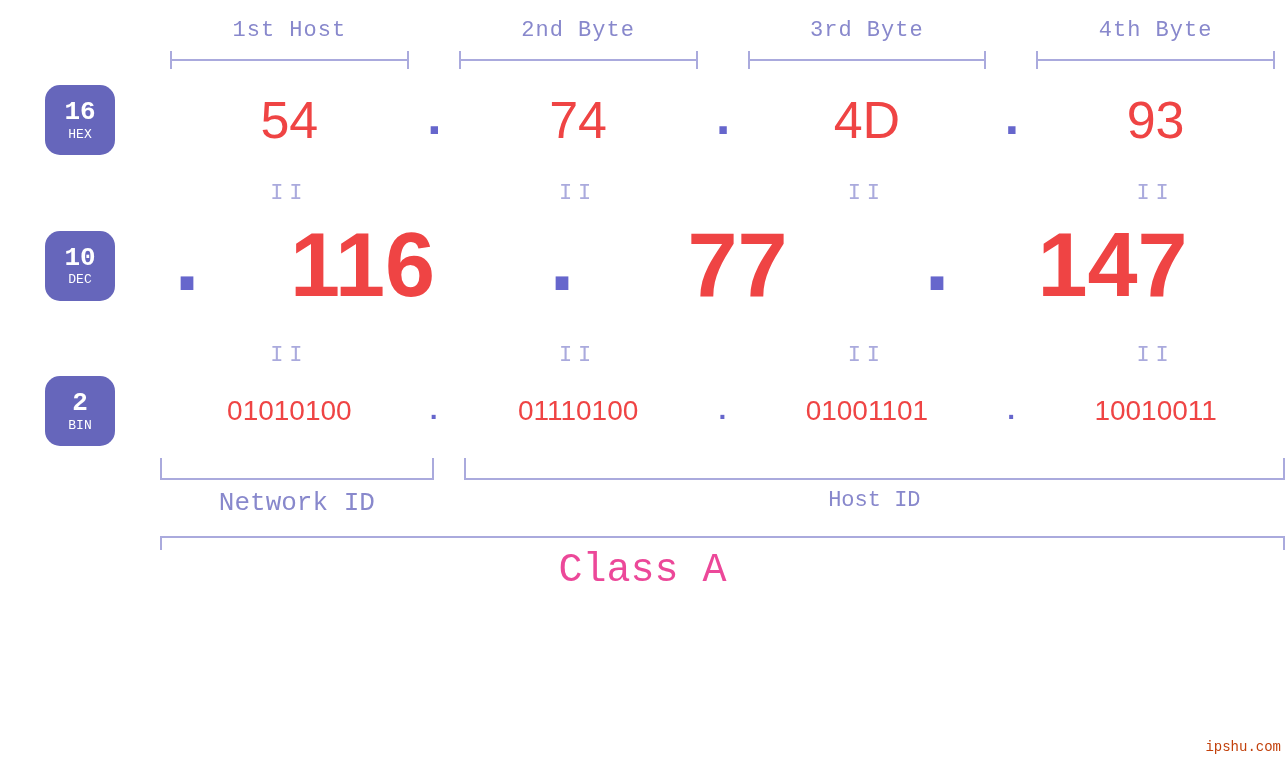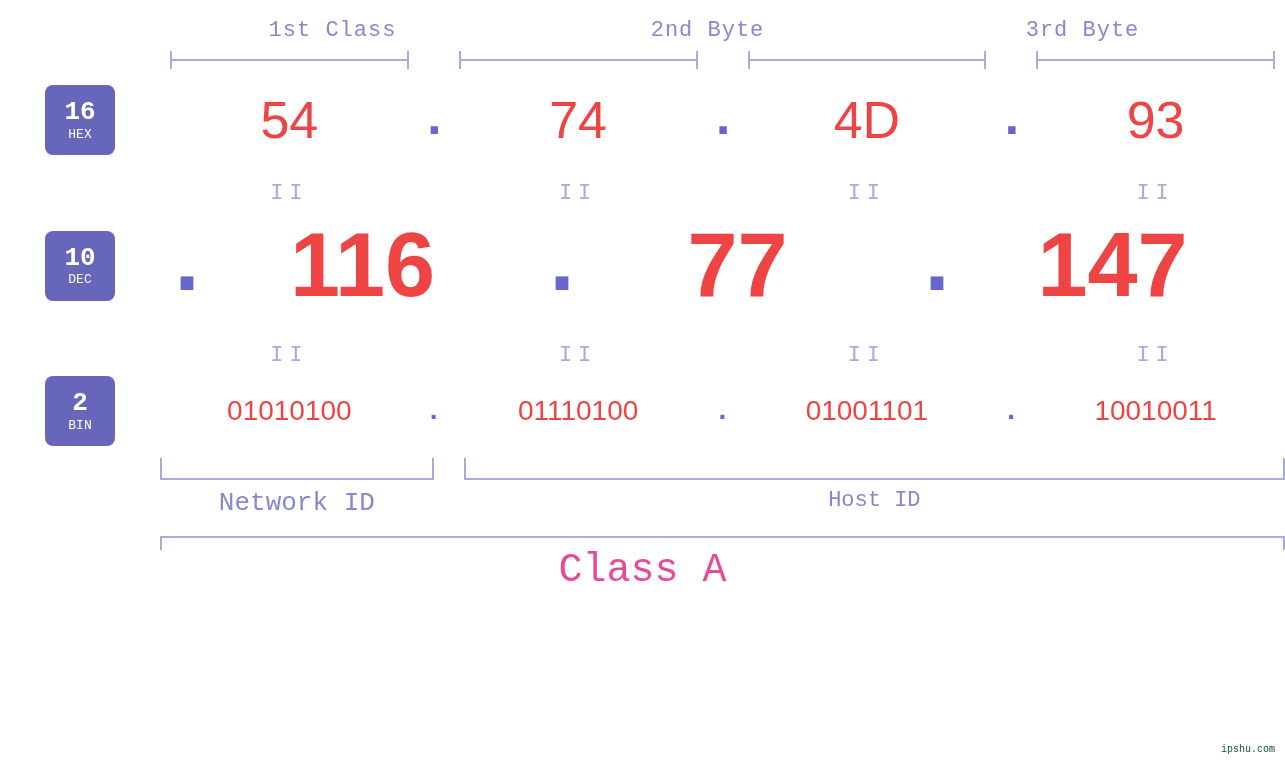--- a/index.html
+++ b/index.html
@@ -105,21 +105,21 @@
       width: 160px;
       flex-shrink: 0;
       display: flex;
       justify-content: center;
       align-items: center;
     }
 
     .base-badge {
       background: #6666bb;
       color: white;
-      border-radius: 8px;
+      border-radius: 15px;
       width: 70px;
       height: 70px;
       display: flex;
       flex-direction: column;
       align-items: center;
       justify-content: center;
     }
 
     .base-number {
       font-size: 26px;
@@ -192,23 +192,23 @@
       color: #aaaadd;
       font-size: 22px;
       letter-spacing: 6px;
       font-family: 'Courier New', Courier, monospace;
     }
 
     
     .watermark {
       position: absolute;
       bottom: 12px;
-      right: 10px;
-      color: #14532d;
-      font-size: 10px;
+      right: 4px;
+      color: #c2410c;
+      font-size: 14px;
       font-family: 'Courier New', Courier, monospace;
     }
 
     
     .dot-col {
       width: 30px;
       text-align: center;
       flex-shrink: 0;
     }
 
@@ -217,26 +217,27 @@
       text-align: center;
     }
   </style>
 </head>
 <body>
 
 <div class="container">
 
   <div class="byte-headers">
     <div class="byte-header-spacer"></div>
-    <div class="byte-header">1st Class</div>
+    <div class="byte-header">1st Host</div>
     <div class="dot-col"></div>
     <div class="byte-header">2nd Byte</div>
     <div class="dot-col"></div>
     <div class="byte-header">3rd Byte</div>
     <div class="dot-col"></div>
+    <div class="byte-header">4th Byte</div>
   </div>
 
   <div class="bracket-row">
     <div class="bracket-spacer"></div>
     <div class="bracket val-col">
       <div class="bracket-right"></div>
     </div>
     <div class="dot-col"></div>
     <div class="bracket val-col">
       <div class="bracket-right"></div>

